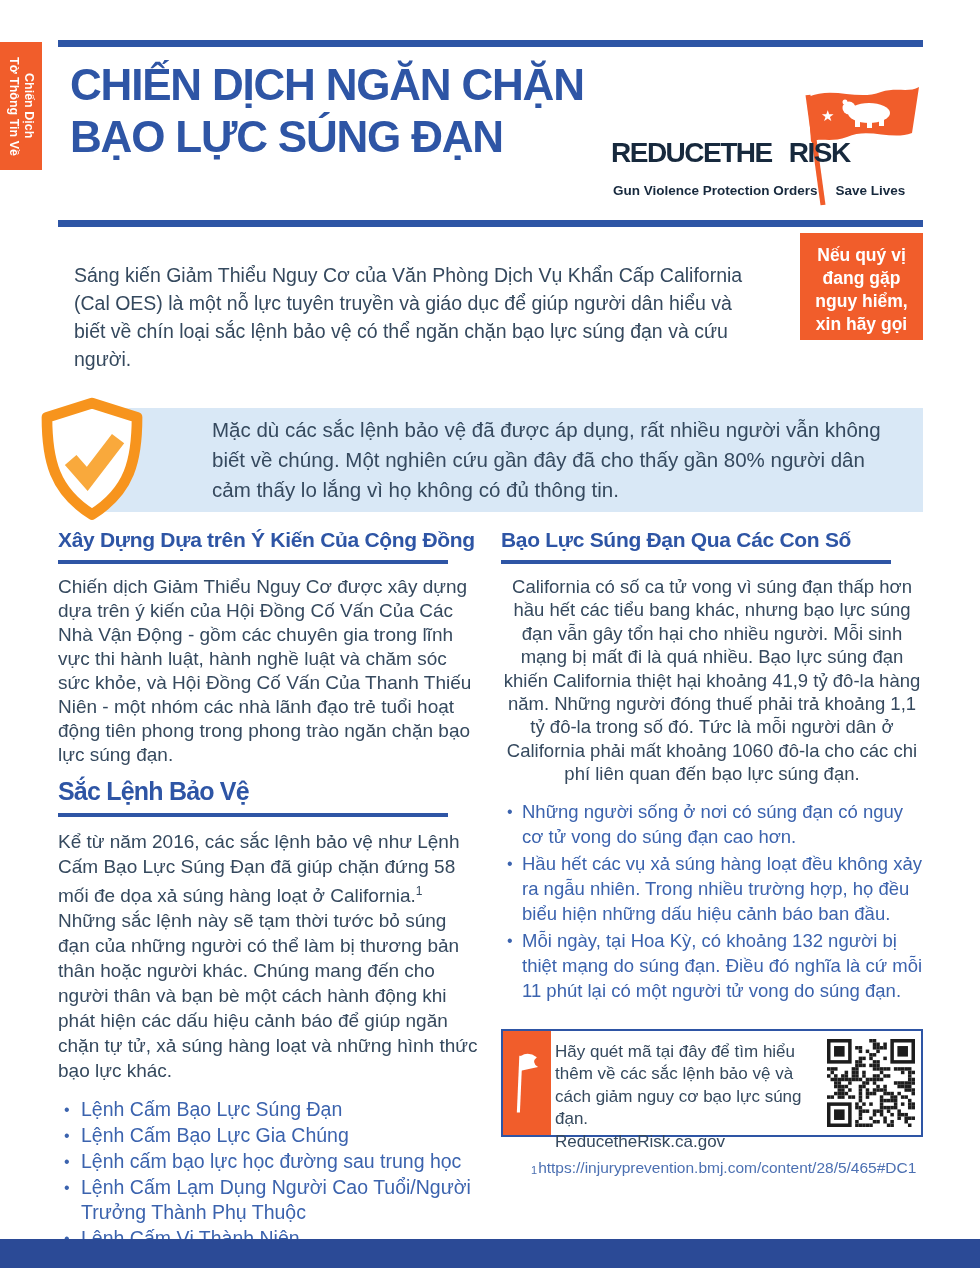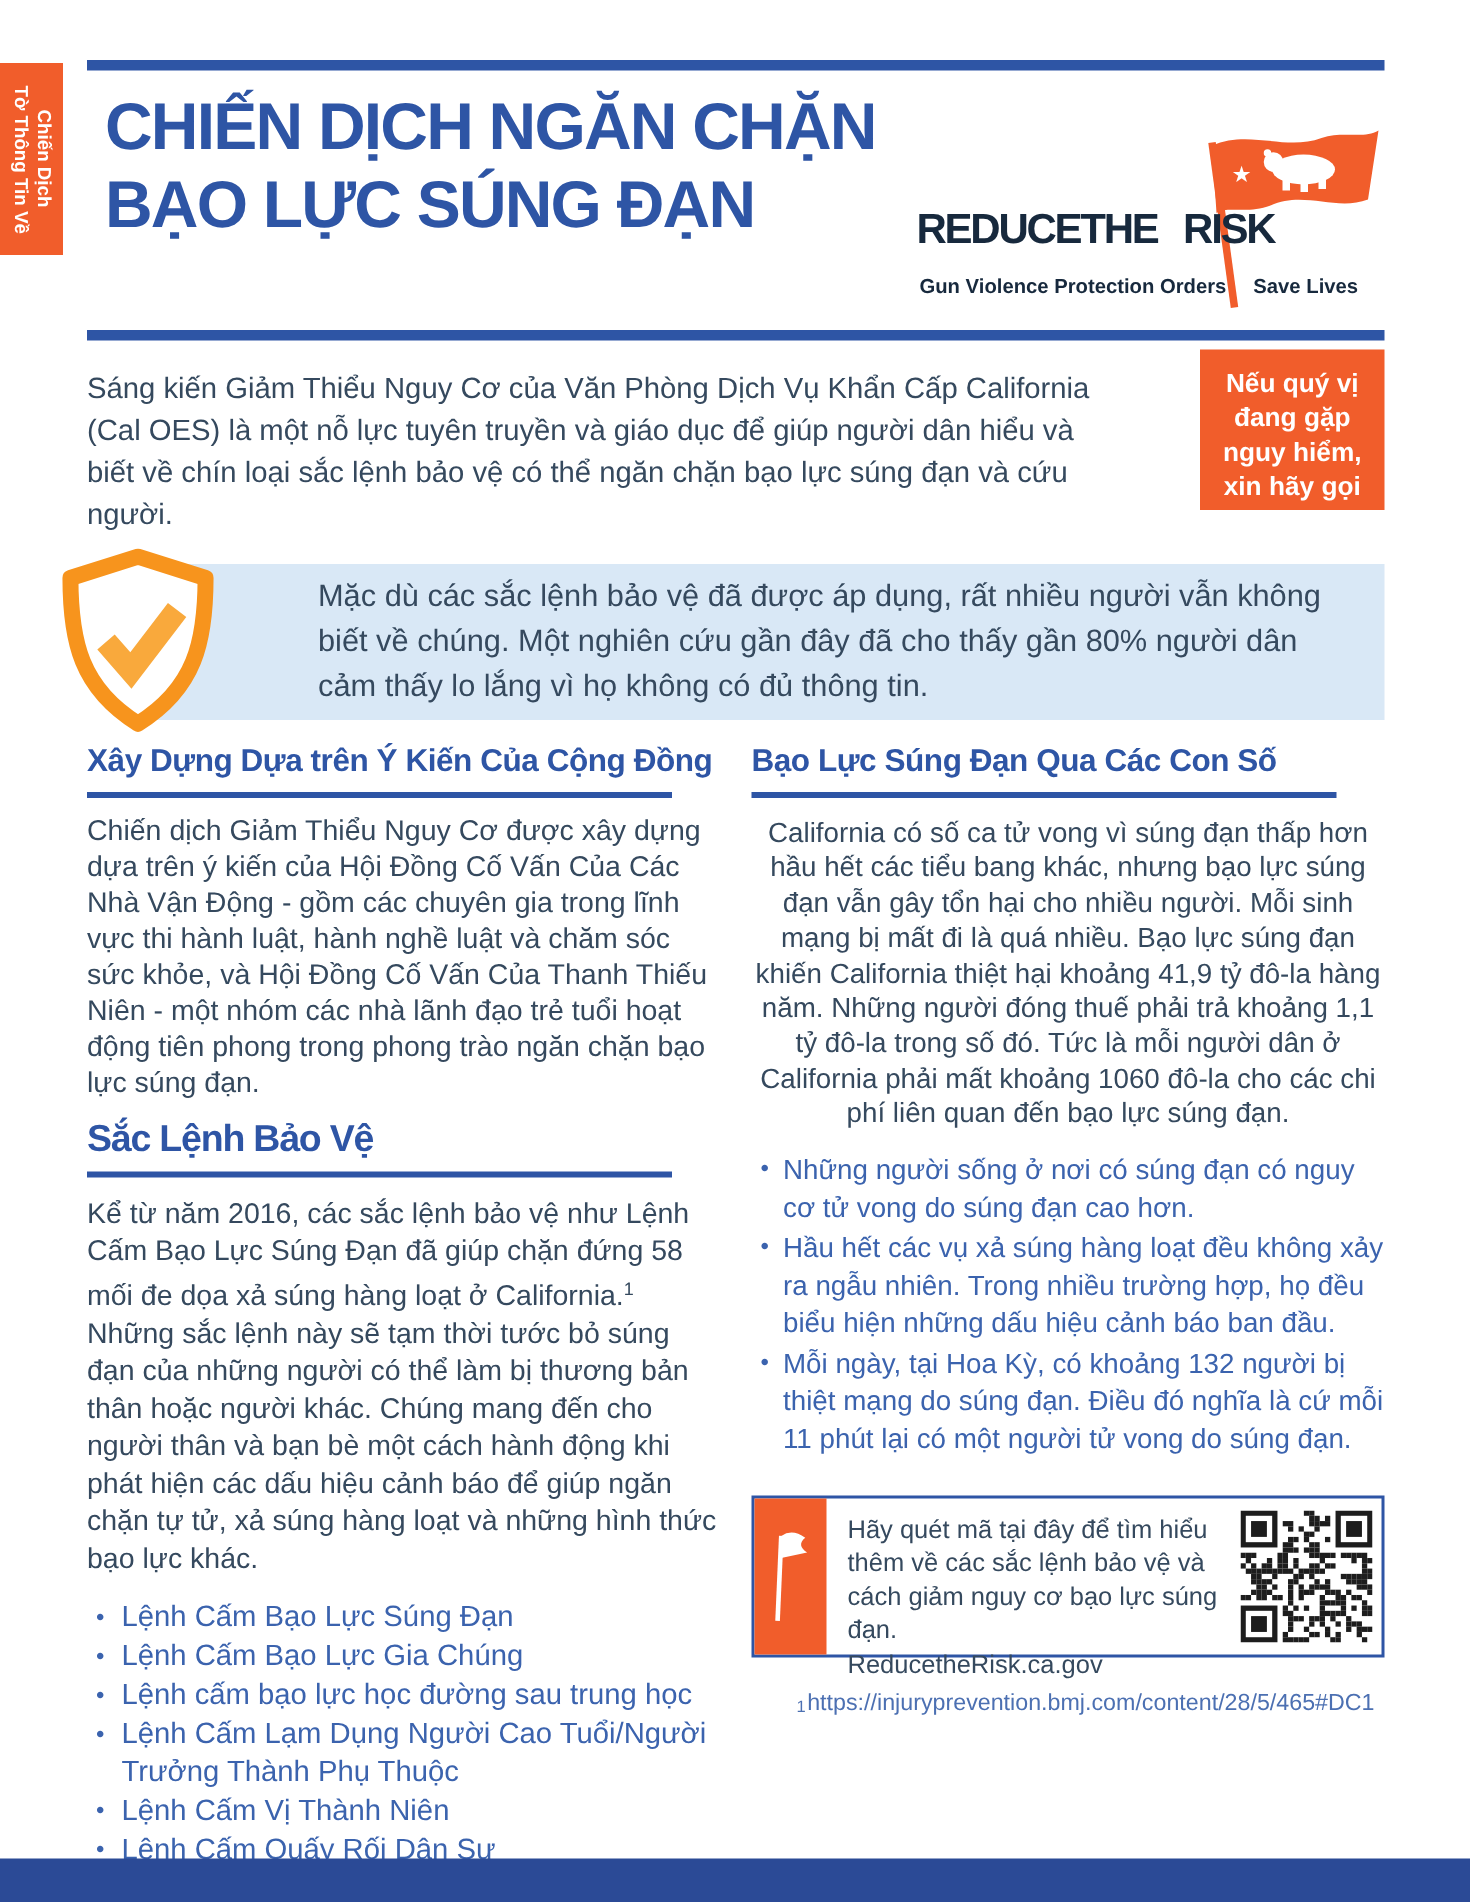--- a/index.html
+++ b/index.html
@@ -31,21 +31,21 @@
   .flagpole{position:absolute;left:0;top:0;width:312px;height:122px;}
   .logo-row{position:absolute;left:0;top:52px;display:flex;align-items:baseline;
     font-weight:900;font-size:28px;letter-spacing:-1.5px;color:var(--navy);white-space:nowrap;}
   .pole-gap{display:inline-block;width:17px;}
   .tagline{position:absolute;left:2px;top:98px;display:flex;font-weight:bold;font-size:13.5px;
     color:var(--navy);white-space:nowrap;}
   .tag-gap{display:inline-block;width:18px;}
 
   
   .intro-row{display:flex;margin-top:6px;}
-  .intro{width:688px;margin:0;padding-top:12px;font-size:19.5px;line-height:28px;}
+  .intro{width:688px;margin:16px;padding-top:12px;font-size:19.5px;line-height:28px;}
   .emergency{margin-left:auto;width:123px;box-sizing:border-box;background:var(--orange);
     color:#fff;font-weight:bold;font-size:17.5px;line-height:23px;padding:11px 10px;
     text-align:center;height:107px;}
 
   
   .banner-row{position:relative;margin-top:19px;}
   .banner{margin-left:42px;background:var(--bannerbg);padding:7px 16px 7px 112px;
     font-size:20.5px;line-height:30px;color:var(--body);}
   .shield{position:absolute;left:-28px;top:-12px;width:124px;height:128px;}
 
@@ -65,21 +65,21 @@
   .col-left ul.blist{font-size:19.5px;}
   .col-left ul.blist li{position:relative;padding-left:23px;line-height:25px;margin-bottom:1px;}
   .col-right ul.blist{font-size:18.5px;margin-top:13px;}
   .col-right ul.blist li{position:relative;padding-left:21px;line-height:25px;margin-bottom:2px;}
   ul.blist li::before{content:"•";position:absolute;left:6px;top:0;font-size:16px;}
 
   
   .qr-box{margin-top:26px;border:2px solid var(--accent);display:flex;align-items:stretch;height:108px;box-sizing:border-box;}
   .qr-flag{width:48px;flex:none;background:var(--orange);display:flex;align-items:center;justify-content:center;}
   .qr-flag svg{width:30px;height:64px;}
-  .qr-text{flex:1;padding:10px 2px 8px 14px;font-size:17px;line-height:22.5px;color:var(--body);}
+  .qr-text{flex:1;padding:10px 2px 8px 4px;font-size:17px;line-height:22.5px;color:var(--body);}
   .qr-url{display:block;}
   .qr-code{width:88px;height:88px;flex:none;margin:8px 6px 8px 2px;}
 
   .footnote{margin-top:22px;padding-left:30px;font-size:15.5px;color:var(--fnblue);}
   .fn-marker{font-size:11px;position:relative;top:1px;margin-right:1px;}
 
   .footer-bar{position:absolute;left:0;bottom:0;width:980px;height:29px;background:var(--bar);}
 </style>
 </head>
 <body>

